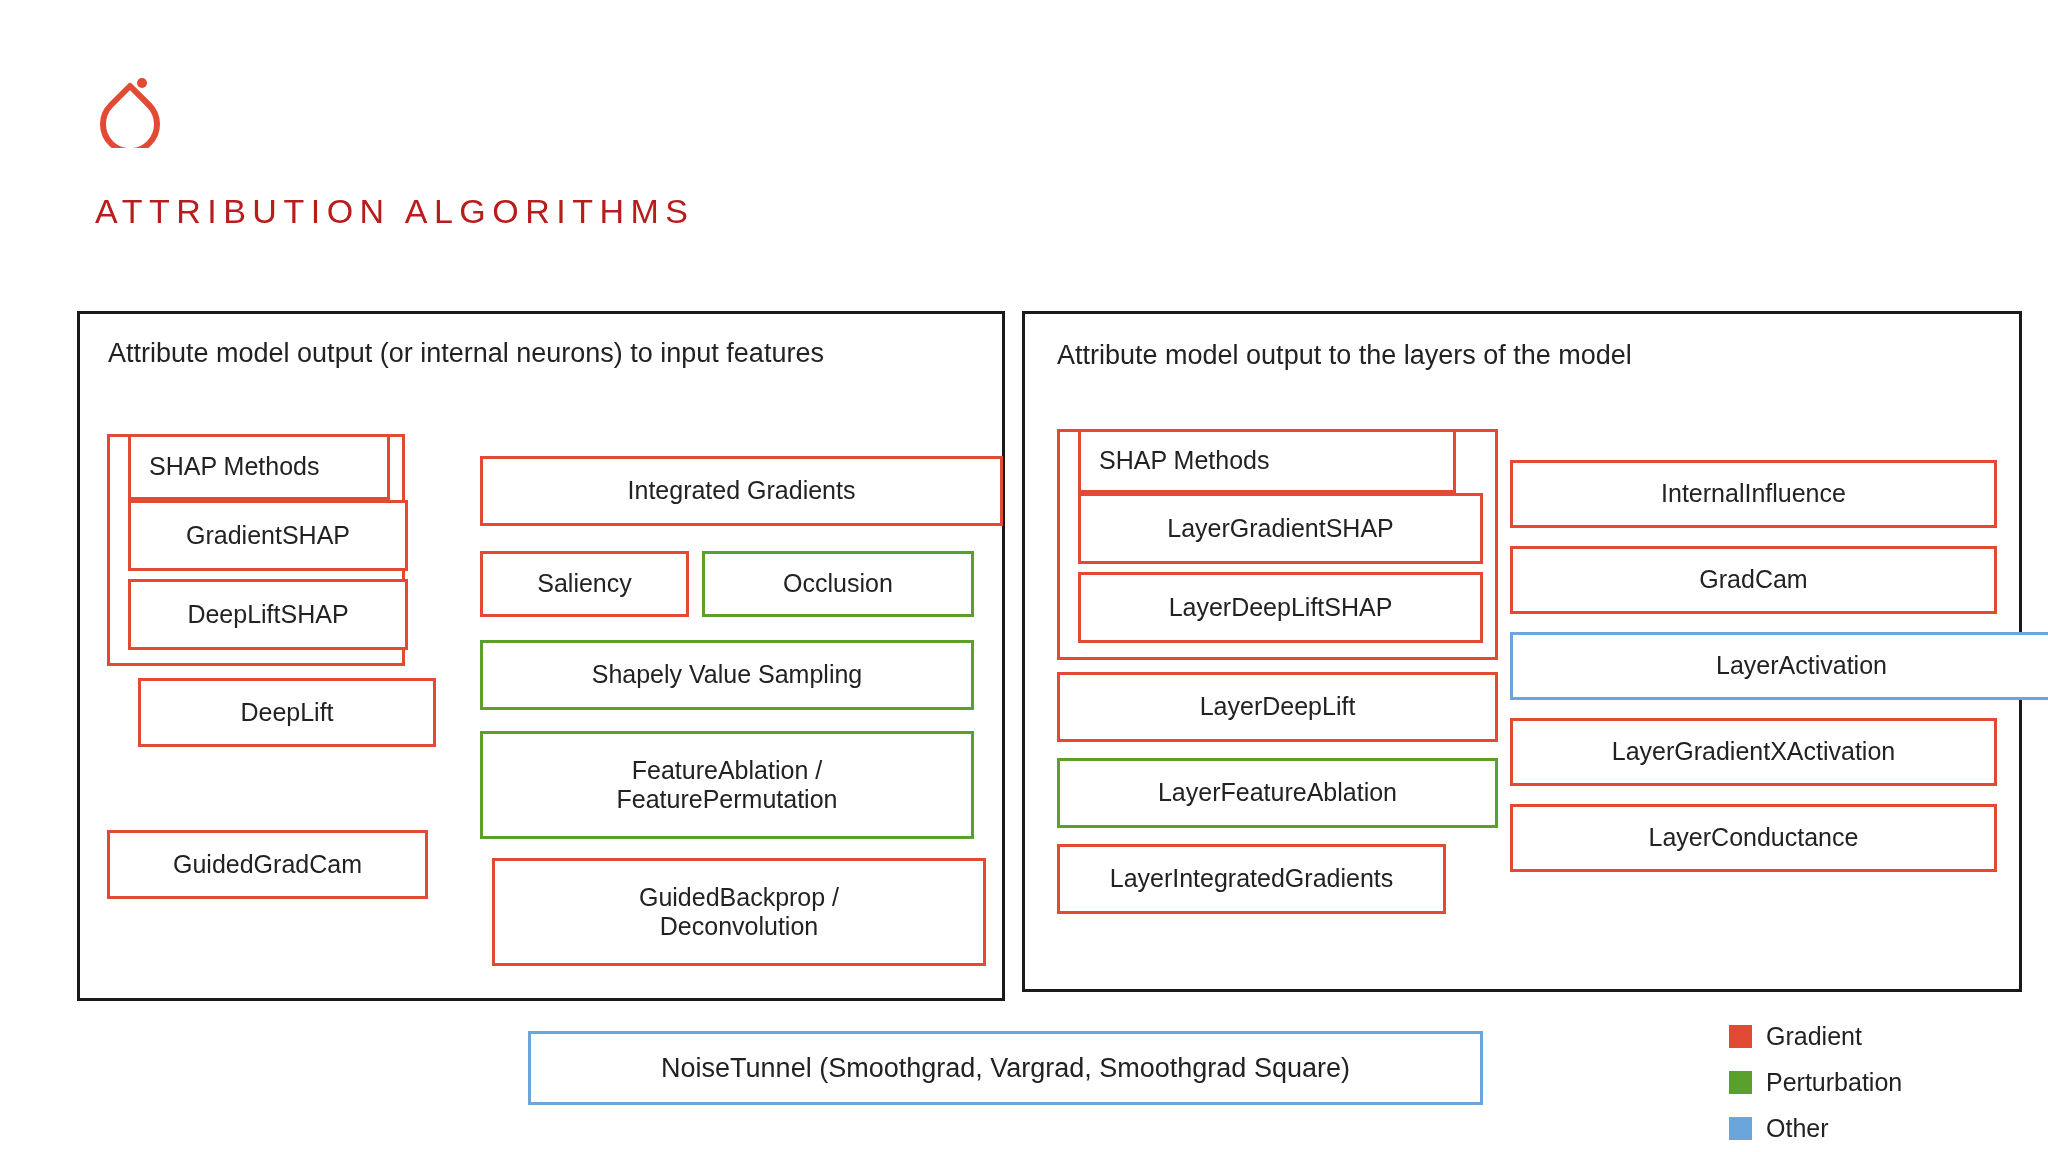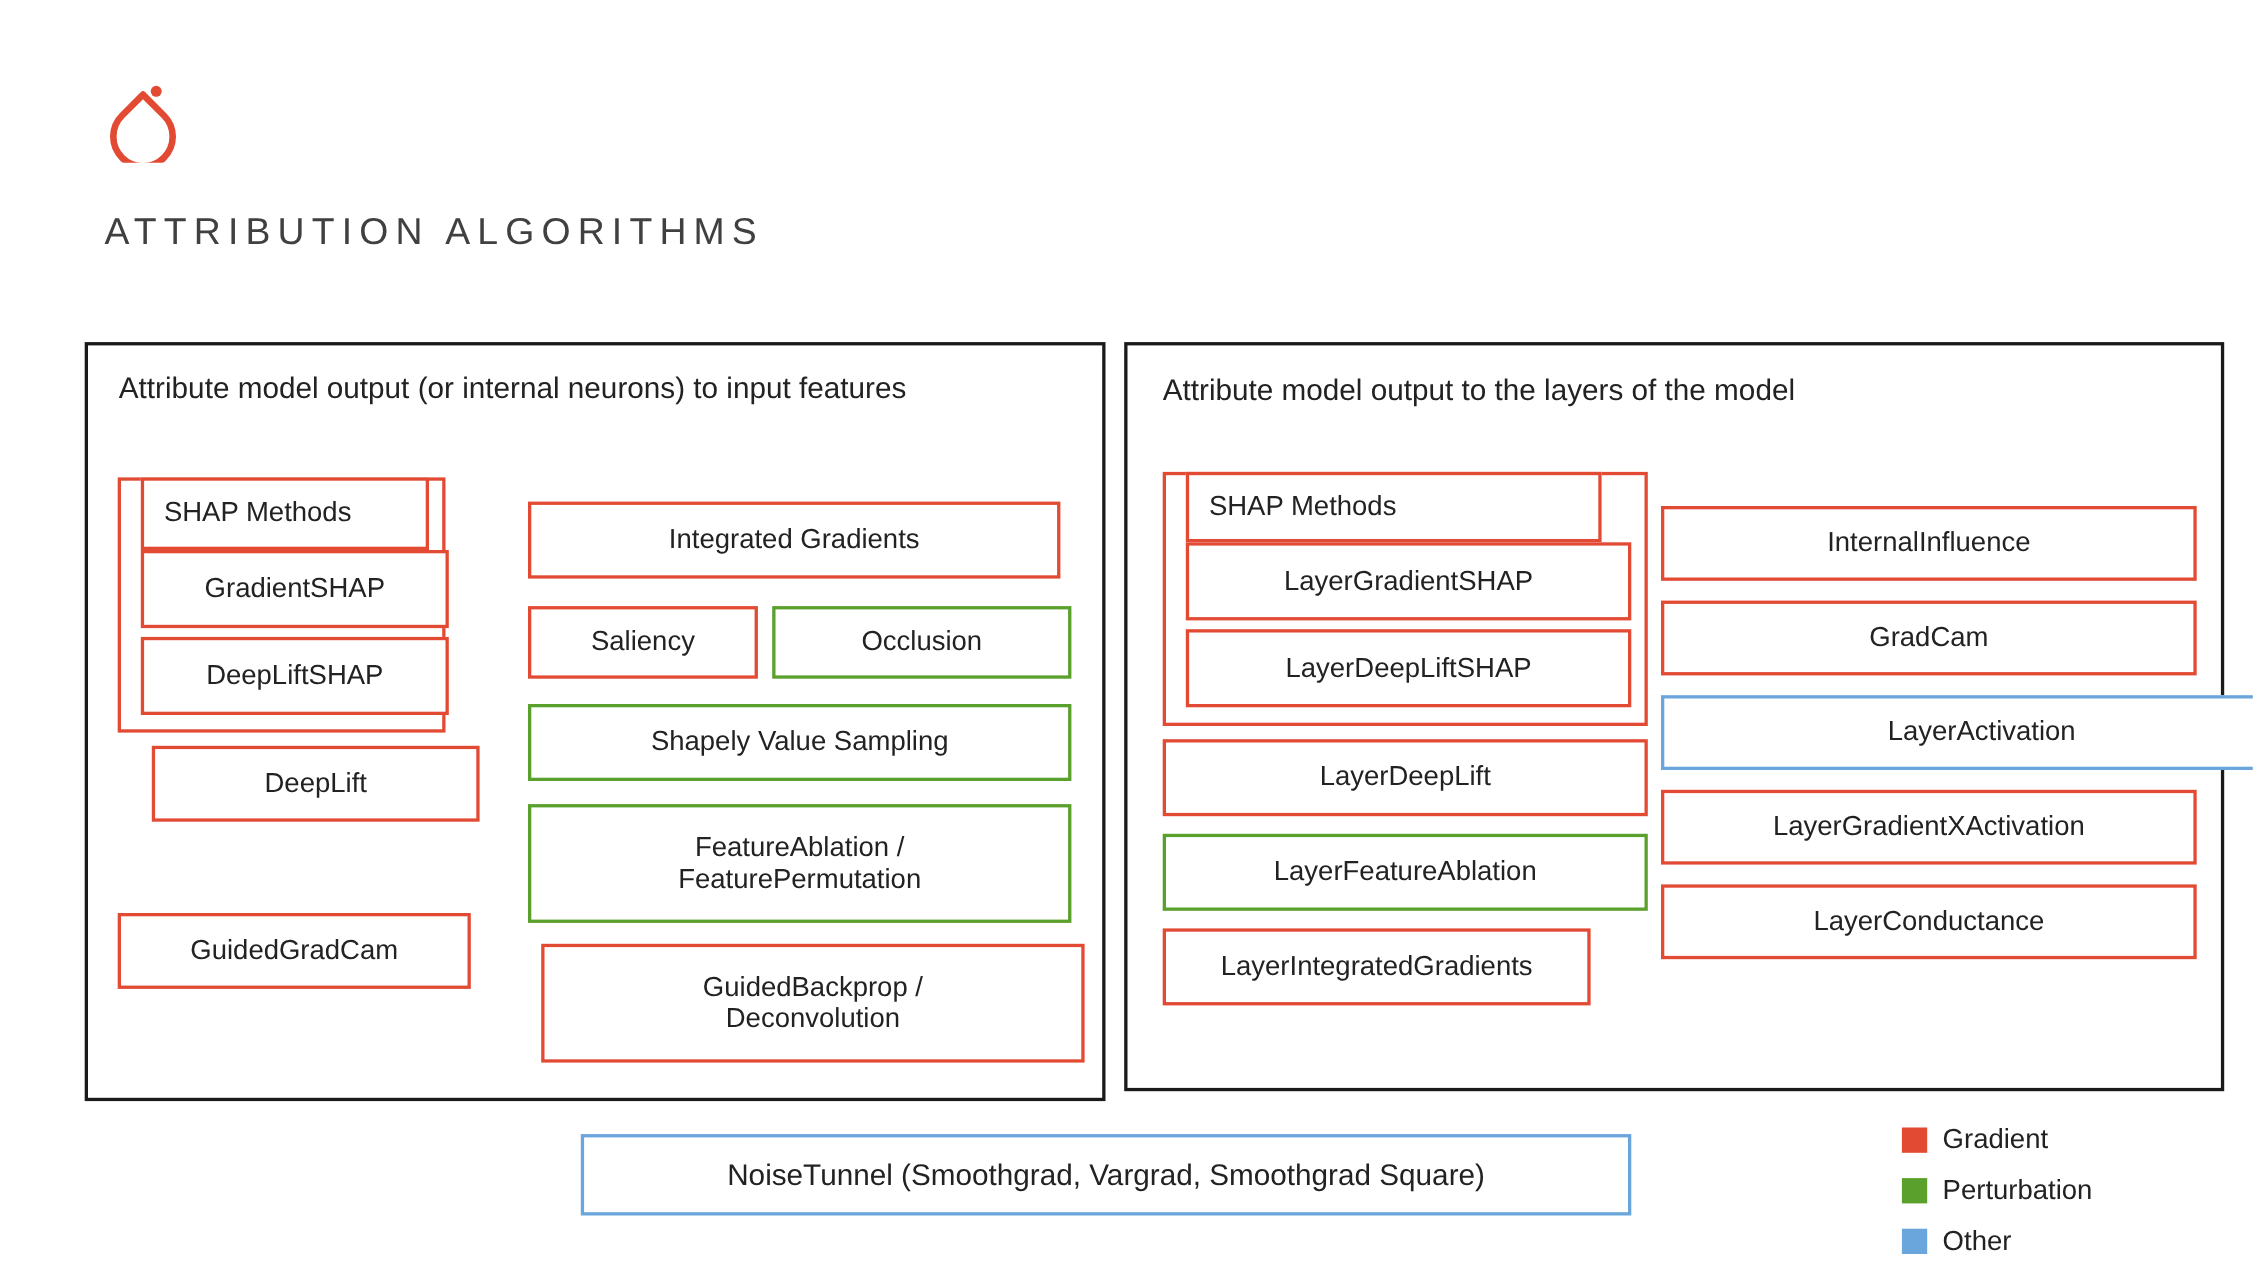--- a/index.html
+++ b/index.html
@@ -11,21 +11,21 @@
   }
   .stage{position:absolute;left:0;top:0;width:2048px;height:1152px;}
 
   
   .logo{position:absolute;left:95px;top:68px;width:70px;height:80px;}
   .logo svg{display:block;}
 
   
   .page-title{
     position:absolute;left:95px;top:192px;
-    font-size:34px;letter-spacing:6.5px;color:#404040;
+    font-size:34px;letter-spacing:6.5px;color:#b91c1c;
     font-weight:400;white-space:nowrap;
   }
 
   
   .panel{
     position:absolute;border:3px solid #1a1a1a;background:#fff;box-sizing:border-box;
   }
   #panel-left{left:77px;top:311px;width:928px;height:690px;}
   #panel-right{left:1022px;top:311px;width:1000px;height:681px;}
 
@@ -87,21 +87,21 @@
 
     <div class="shap-group" style="left:27px;top:120px;width:298px;height:232px;">
       <div class="box grad left-align" style="left:18px;top:-3px;width:262px;height:66px;">SHAP Methods</div>
       <div class="box grad" style="left:18px;top:63px;width:280px;height:71px;">GradientSHAP</div>
       <div class="box grad" style="left:18px;top:142px;width:280px;height:71px;">DeepLiftSHAP</div>
     </div>
 
     <div class="box grad" style="left:27px;top:364px;width:298px;height:69px;margin-left:31px;">DeepLift</div>
     <div class="box grad" style="left:27px;top:516px;width:321px;height:69px;">GuidedGradCam</div>
 
-    <div class="box grad" style="left:400px;top:142px;width:484px;height:70px;">Integrated Gradients</div>
+    <div class="box grad" style="left:400px;top:142px;width:523px;height:70px;">Integrated Gradients</div>
     <div class="box grad" style="left:400px;top:237px;width:209px;height:66px;">Saliency</div>
     <div class="box pert" style="left:622px;top:237px;width:272px;height:66px;">Occlusion</div>
     <div class="box pert" style="left:400px;top:326px;width:494px;height:70px;">Shapely Value Sampling</div>
     <div class="box pert" style="left:400px;top:417px;width:494px;height:108px;white-space:pre-line;">FeatureAblation /
 FeaturePermutation</div>
     <div class="box grad" style="left:412px;top:544px;width:494px;height:108px;white-space:pre-line;">GuidedBackprop /
 Deconvolution</div>
   </div>
 
   <div class="panel" id="panel-right">

